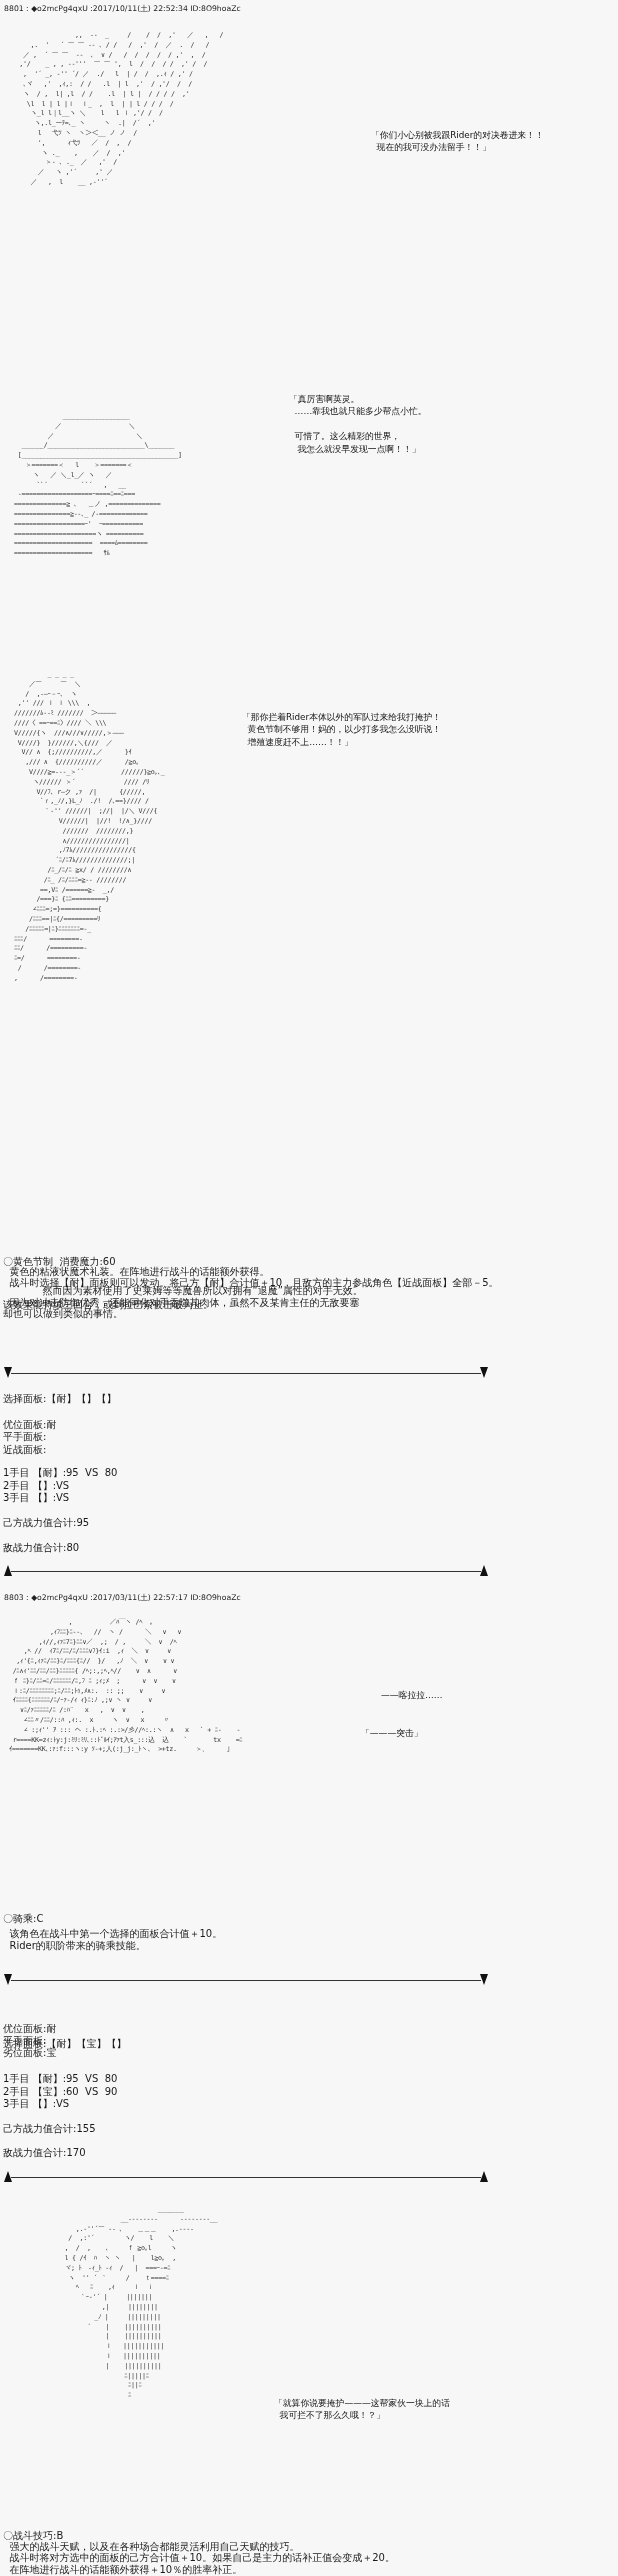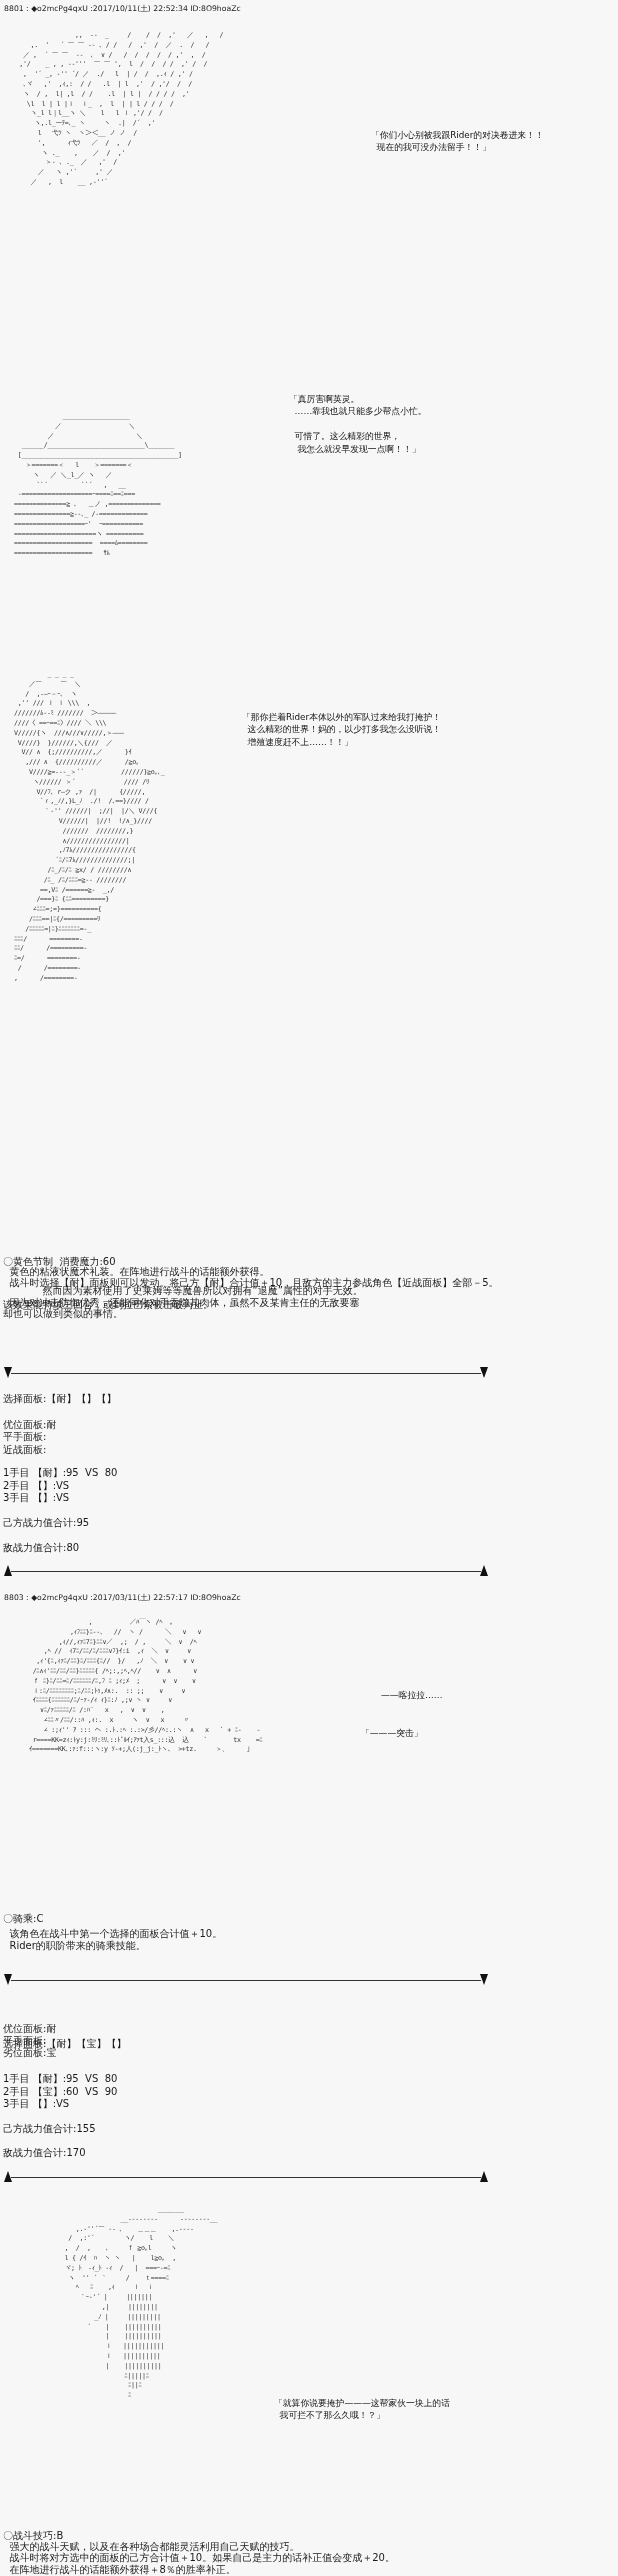--- a/index.html
+++ b/index.html
@@ -141,21 +141,21 @@
        /===}ﾆ {ﾆﾆ=========}
       ∠ﾆﾆﾆ=;=}=========={
      /ﾆﾆﾆ==|ﾆ{/=========ﾘ
     /ﾆﾆﾆﾆﾆ=|ﾆ}ﾆﾆﾆﾆﾆﾆﾆ=-_
  ﾆﾆﾆ/      ========-
  ﾆﾆ/      /=========-
  ﾆ=/      ========-
   /      /========-
  ,      /========-</pre>
 <div class="dialogue" style="left:242px; top:711px;">「那你拦着Rider本体以外的军队过来给我打掩护！
-  这么精彩的世界！妈的，以少打多我怎么没听说！
+  黄色节制不够用！妈的，以少打多我怎么没听说！
   增殖速度赶不上……！！」</div>
 
 <div class="text-block" style="top:1257px;">〇黄色节制  消费魔力:60</div>
 <div class="text-block" style="top:1267px;">  黄色的粘液状魔术礼装。在阵地进行战斗的话能额外获得。</div>
 <div class="text-block" style="top:1278px;">  战斗时选择【耐】面板则可以发动。将己方【耐】合计值＋10，且敌方的主力参战角色【近战面板】全部－5。</div>
 <div class="text-block" style="top:1288px;margin-top:12px;">该效果能持续三回合，或到拉巴索被击破为止。</div>
 <div class="text-block" style="top:1298px;">  因为对冲击防御优秀，还能同化对手吞噬其肉体，虽然不及某肯主任的无敌要塞</div>
 <div class="text-block" style="top:1309px;">却也可以做到类似的事情。</div>
 <div class="text-block" style="top:1286px;margin-left:33px;">  然而因为素材使用了史莱姆等等魔兽所以对拥有“退魔”属性的对手无效。</div>
 
@@ -176,21 +176,21 @@
 <div class="text-block" style="top:1543px;">敌战力值合计:80</div>
 
 <div class="divider up" style="top:1565px;">
   <span class="tri left"></span>
   <span class="line"></span>
   <span class="tri right"></span>
 </div>
 
 <div class="post-header" style="top:1593px;">8803 : ◆o2mcPg4qxU :2017/03/11(土) 22:57:17 ID:8O9hoaZc</div>
 
-<pre class="aa" style="left:5.2px; top:1618px;margin-left:20px;">                 ,          ／ﾊ￣ヽ /ﾍ  ｡
+<pre class="aa" style="left:5.2px; top:1618px;">                 ,          ／ﾊ￣ヽ /ﾍ  ｡
             ,ｨﾌﾆﾆ}ﾆ-‐、  //  ヽ /      ＼   ∨   ∨
          ,ｨ//,ｨｧﾆ7ﾆ}ﾆﾆ∨／  ,;  / ,     ＼  ∨  /ﾍ
      ,ﾍ //  ｨ7ﾆ/ﾆﾆ/ﾆ/ﾆﾆﾆ∨ﾌ}ｲ:i  ,ｨ  ＼  ∨     ∨
    ,ｨ'{ﾆ,ｨｧﾆ/ﾆﾆ}ﾆ/ﾆﾆﾆ{ﾆ//  }/   ,ﾉ  ＼  ∨    ∨ ∨
   /ﾆ∧ｨ'ﾆﾆ/ﾆﾆ/ﾆﾆ}ﾆﾆﾆﾆﾆ{ /ﾍ;:,;ﾍ,ﾍ//    ∨  ∧      ∨
   ｆ ﾆ}ﾆ/ﾆﾆ=ﾆ/ﾆﾆﾆﾆﾆﾆ/ﾆ,ﾌ ﾆ ;ｨ;ﾒ  ;      ∨  ∨    ∨
   ｌ:ﾆ/ﾆﾆﾆﾆﾆﾆﾆﾆ;ﾆ/ﾆﾆ;ﾄｩ,ﾒ∧:.  :: ;;    ∨     ∨
   ｲﾆﾆﾆﾆ{ﾆﾆﾆﾆﾆﾆ/ﾆ/ｰｧ-/ｨ ｨ}ﾆ:ﾉ ,;∨ ヽ ∨     ∨
     ∨ﾆ/ｧﾆﾆﾆﾆﾆ/ﾆ /:ﾊ¨   x   ,  ∨  ∨    ,
      ∠ﾆﾆ〃/ﾆﾆ/::ﾊ ,ｨ:.  x     ヽ  ∨   x     〃
@@ -245,14 +245,14 @@
                     |    ||||||||||
                          ﾆ|||||ﾆ
                           ﾆ||ﾆ
                           ﾆ</pre>
 <div class="dialogue" style="left:274px; top:2397px;">「就算你说要掩护———这帮家伙一块上的话
   我可拦不了那么久哦！？」</div>
 
 <div class="text-block" style="top:2531px;">〇战斗技巧:B</div>
 <div class="text-block" style="top:2542px;">  强大的战斗天赋，以及在各种场合都能灵活利用自己天赋的技巧。</div>
 <div class="text-block" style="top:2553px;">  战斗时将对方选中的面板的己方合计值＋10。如果自己是主力的话补正值会变成＋20。</div>
-<div class="text-block" style="top:2565px;">  在阵地进行战斗的话能额外获得＋8％的胜率补正。</div>
+<div class="text-block" style="top:2565px;">  在阵地进行战斗的话能额外获得＋10％的胜率补正。</div>
 
 
 </body></html>

